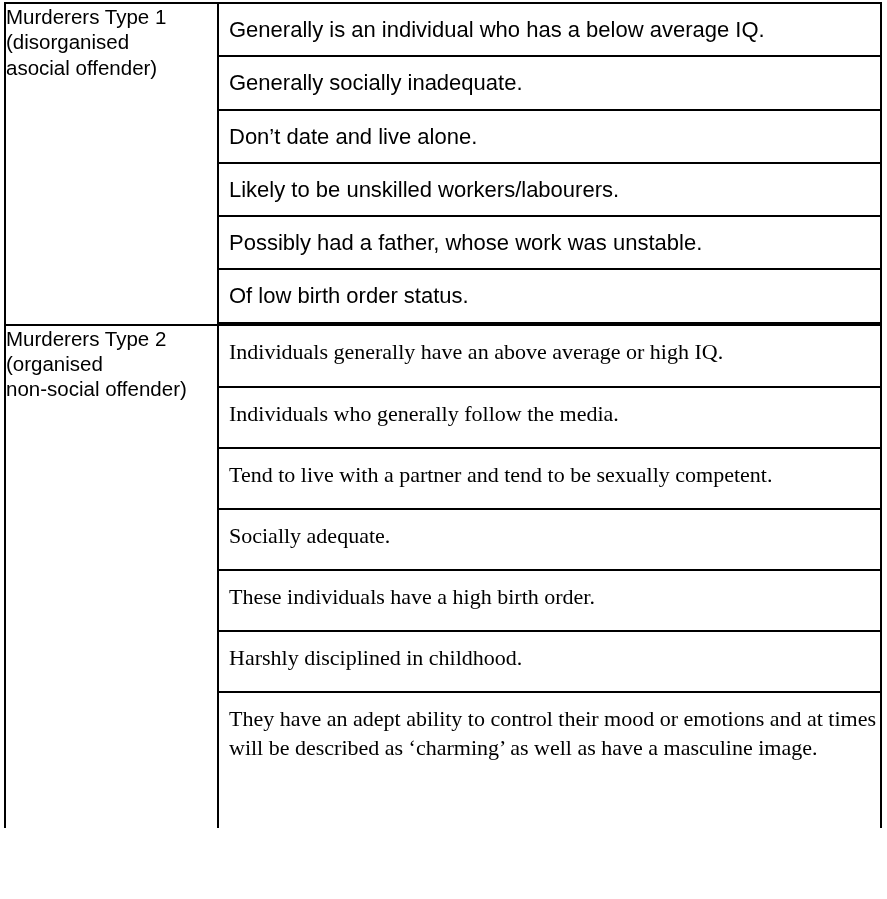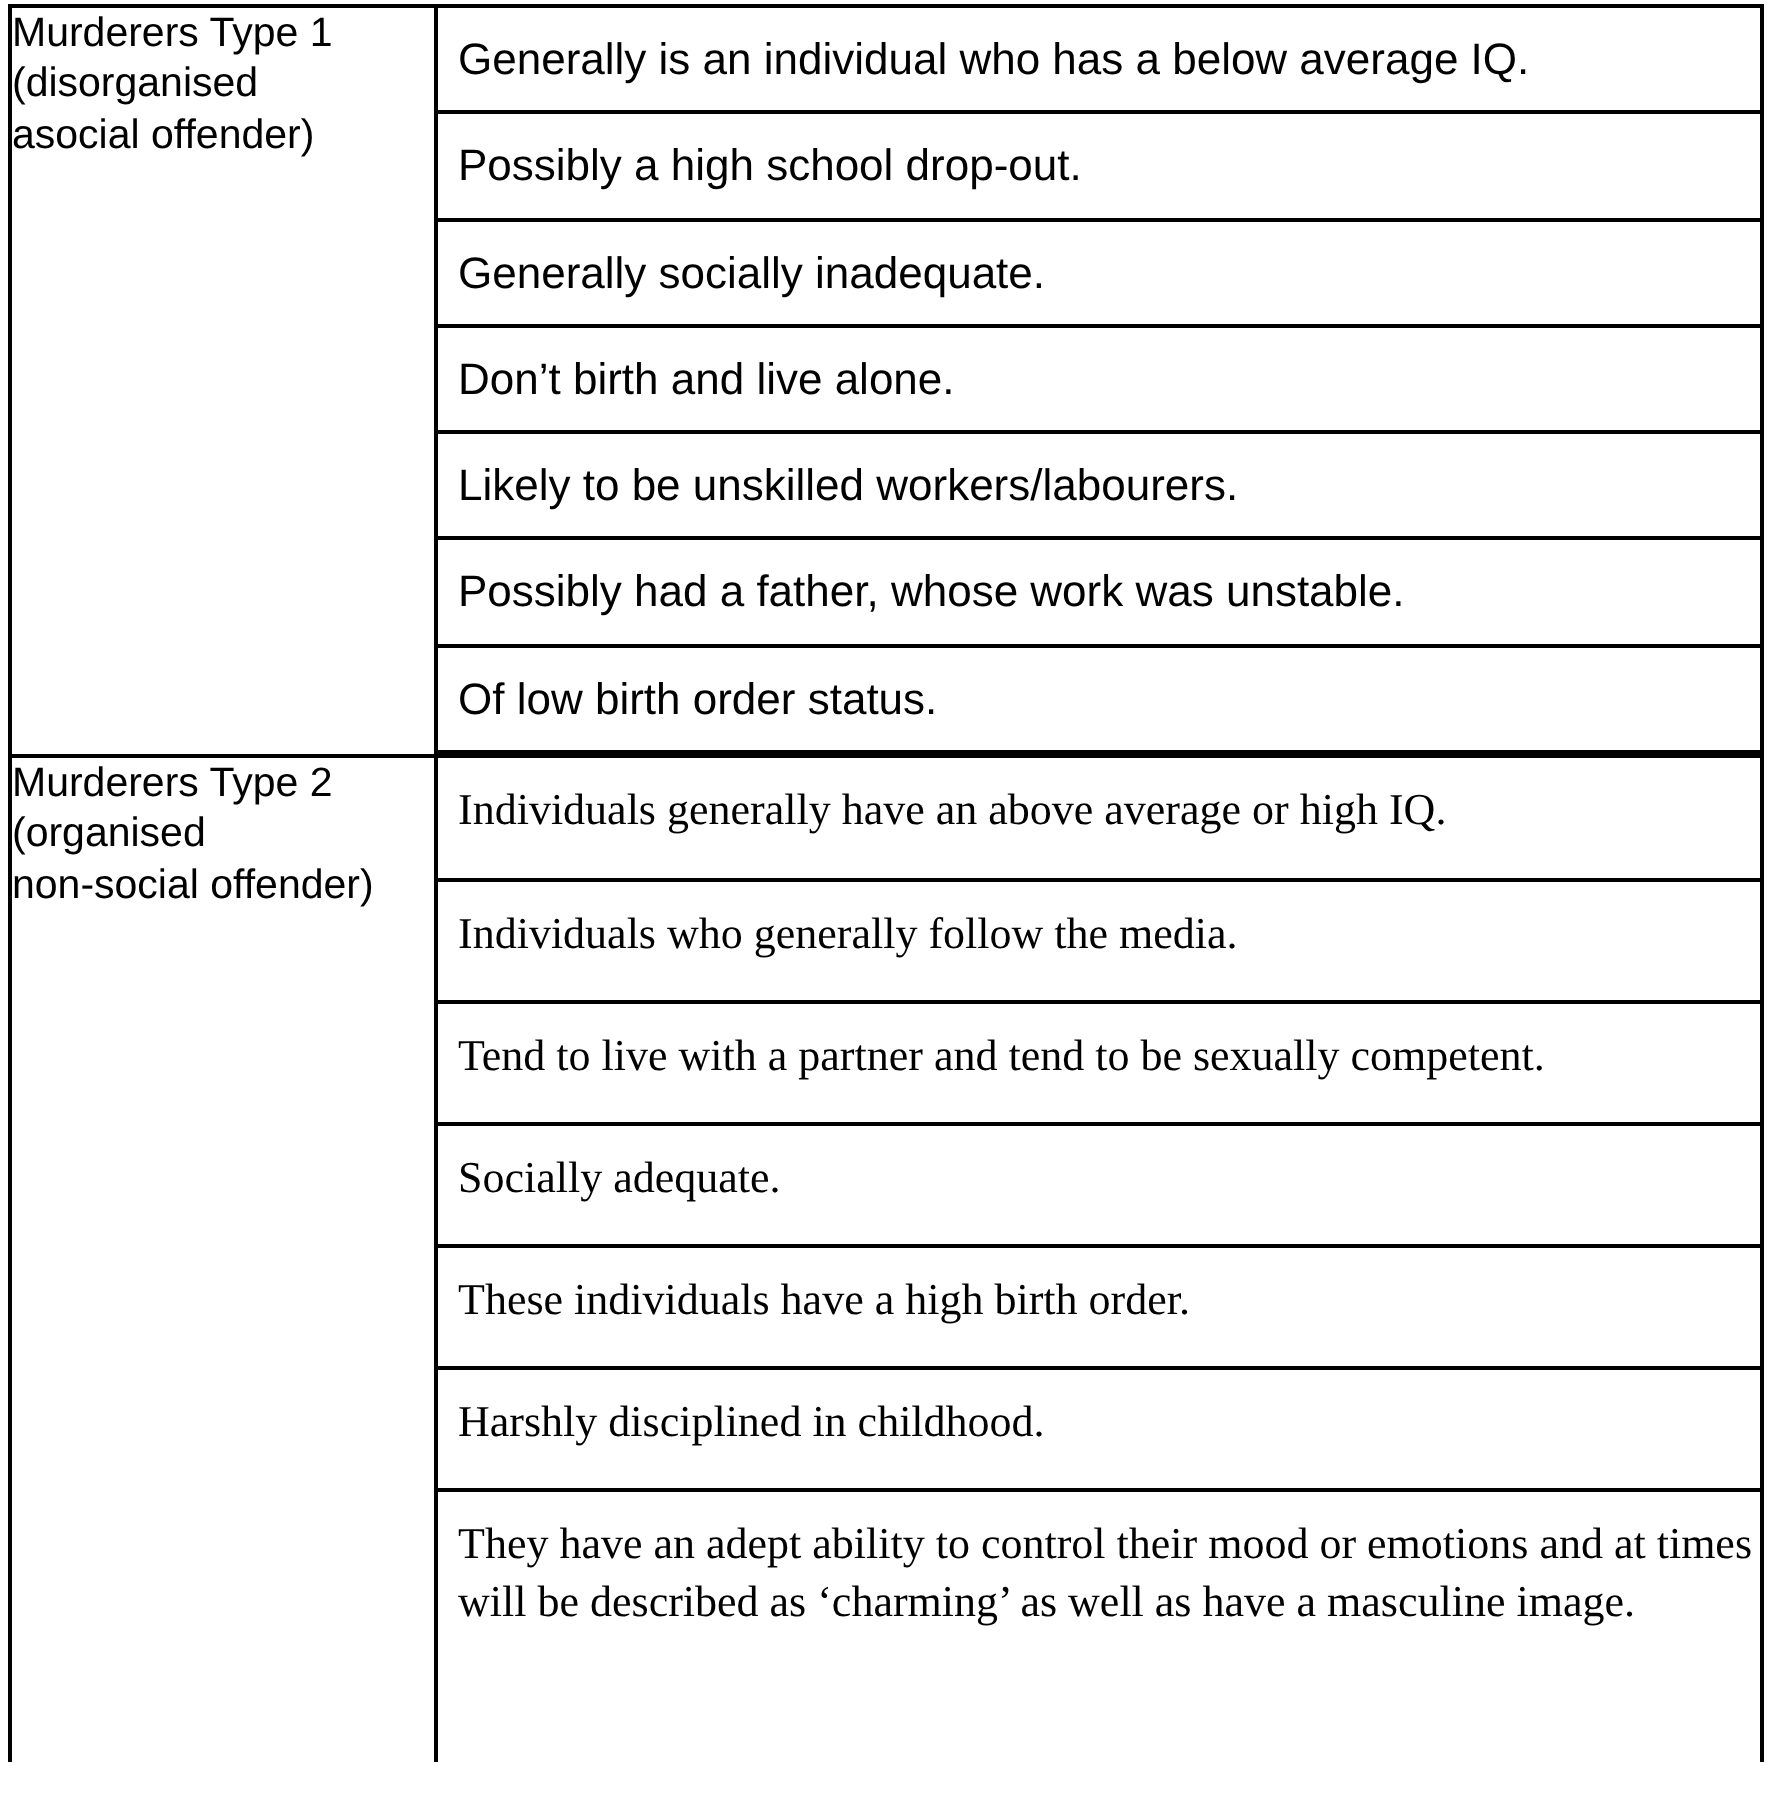--- a/index.html
+++ b/index.html
@@ -110,27 +110,24 @@
 (disorganised
 asocial offender)</td>
 
         <td class="traits-cell">
           <table class="traits-list group-one">
             <tbody>
               <tr class="trait-row">
                 <td>Generally is an individual who has a below average IQ.</td>
               </tr>
               <tr class="trait-row">
-                <td>Possibly a high school drop-out.</td>
-              </tr>
-              <tr class="trait-row">
                 <td>Generally socially inadequate.</td>
               </tr>
               <tr class="trait-row">
-                <td>Don’t birth and live alone.</td>
+                <td>Don’t date and live alone.</td>
               </tr>
               <tr class="trait-row">
                 <td>Likely to be unskilled workers/labourers.</td>
               </tr>
               <tr class="trait-row">
                 <td>Possibly had a father, whose work was unstable.</td>
               </tr>
               <tr class="trait-row">
                 <td>Of low birth order status.</td>
               </tr>

